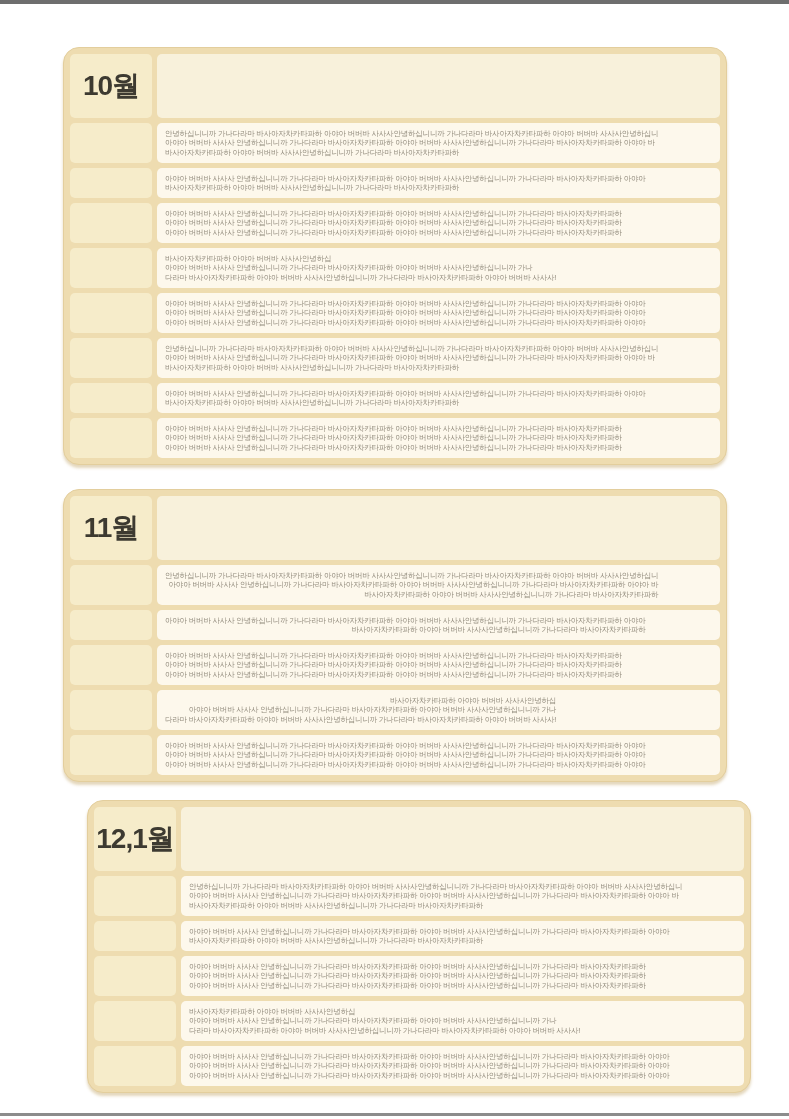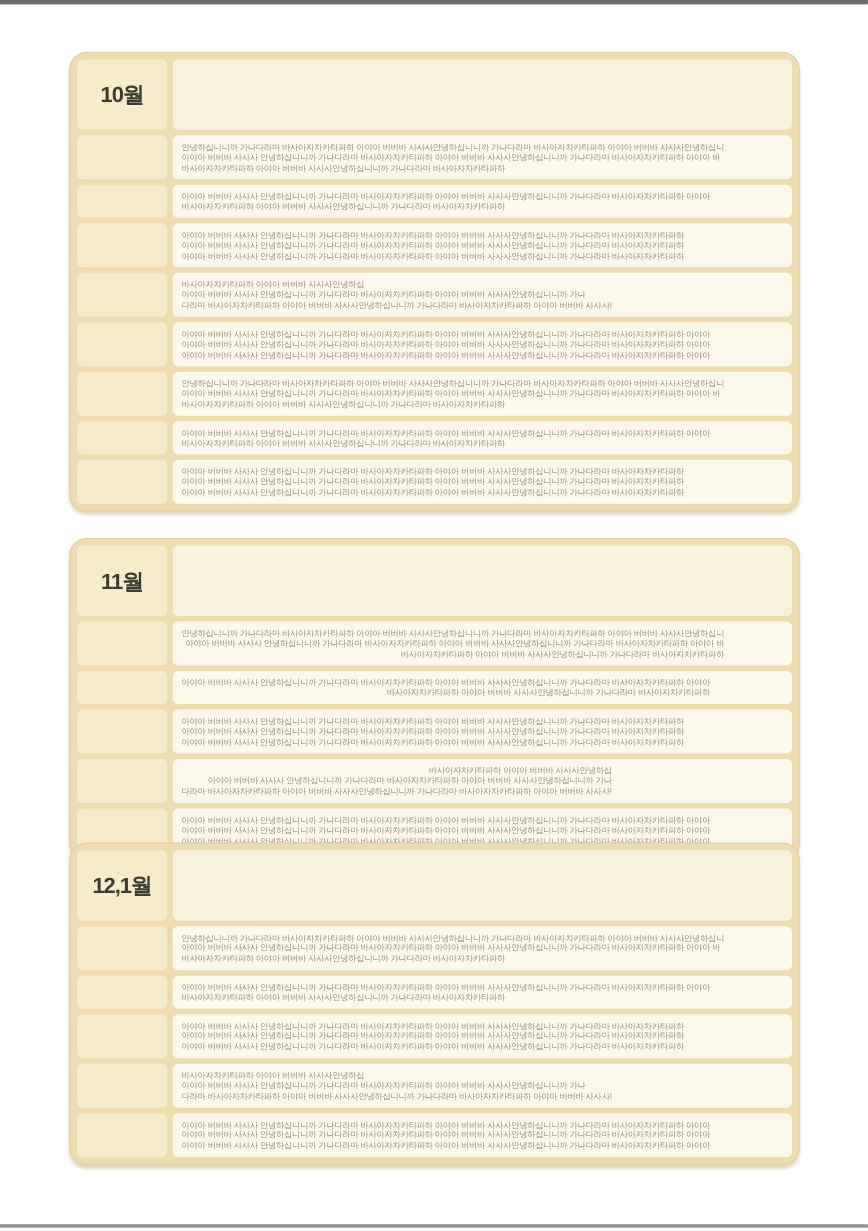--- a/index.html
+++ b/index.html
@@ -16,29 +16,29 @@
     position:absolute;left:63px;width:664px;box-sizing:border-box;
     background:var(--frame,#eedcb0);
     border:1px solid #e3ce9d;
     border-radius:16px;
     padding:6px;
     display:flex;flex-direction:column;gap:5px;
     box-shadow:0 3px 3px rgba(196,166,106,.45);
   }
   #table-oct{top:47px;}
   #table-nov{top:489px;text-align:right;}
-  #table-dec-jan{top:766px;}
+  #table-dec-jan{top:800px;margin-left:24px;}
 
   .hrow,.trow{display:flex;gap:5px;flex:0 0 auto;}
   .hrow{height:64px;}
   .cell{border-radius:5px;box-sizing:border-box;}
   .cell.left{flex:0 0 82px;background:var(--left-cell,#f6ecca);}
   .cell.month{
     display:flex;align-items:center;justify-content:center;
-    font-weight:bold;font-size:20px;letter-spacing:-1px;
+    font-weight:bold;font-size:28px;letter-spacing:-1px;
     color:var(--month-text,#3d3a31);
   }
   .cell.header-right{flex:1;background:var(--header-cell,#f8f1db);}
   .cell.content{
     flex:1;background:var(--content-cell,#fdf8ec);
     display:flex;align-items:center;
     padding:0 8px;overflow:hidden;
   }
   .row-text{
     white-space:pre-line;

